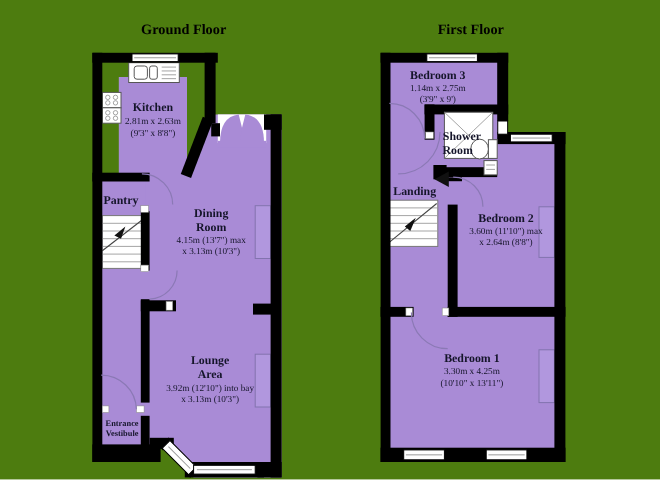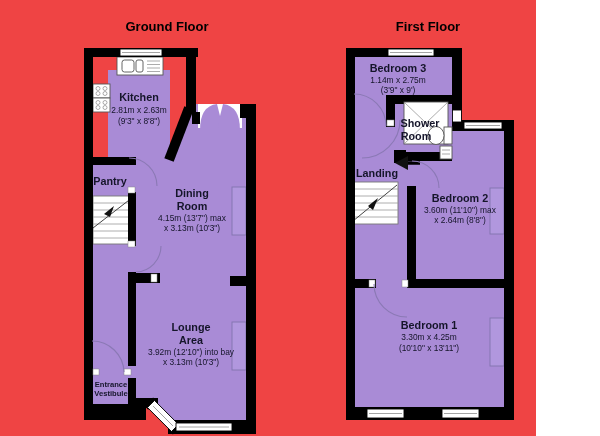--- a/index.html
+++ b/index.html
@@ -1,17 +1,17 @@
 <!DOCTYPE html>
 <html style="--room: #a98bd6; --furn: #b197de; --label: #15152a;"><head>
 <meta charset="utf-8">
 <style>
   html,body{margin:0;padding:0;background:#fff;}
-  #stage{position:relative;width:536px;height:436px;background:#ef4444;overflow:hidden;
-         font-family:Liberation Sans, sans-serif;}
+  #stage{position:relative;width:600px;height:436px;background:#4d7c0f;overflow:hidden;
+         font-family:Liberation Serif, serif;}
   svg{position:absolute;left:0;top:0;}
   .room{fill:var(--room,#a98bd6);}
   .wall{fill:#000;}
   .wall-line{stroke:#000;stroke-width:10;}
   .white{fill:#fff;}
   .win{fill:#fff;stroke:#000;stroke-width:0.9;}
   .winline{stroke:#9a9a9a;stroke-width:0.9;fill:none;}
   .fixture{fill:#fff;stroke:#555;stroke-width:0.9;}
   .fixline{stroke:#888;stroke-width:0.7;fill:none;}
   .arc{fill:none;stroke:#8b79b5;stroke-width:1.1;}

